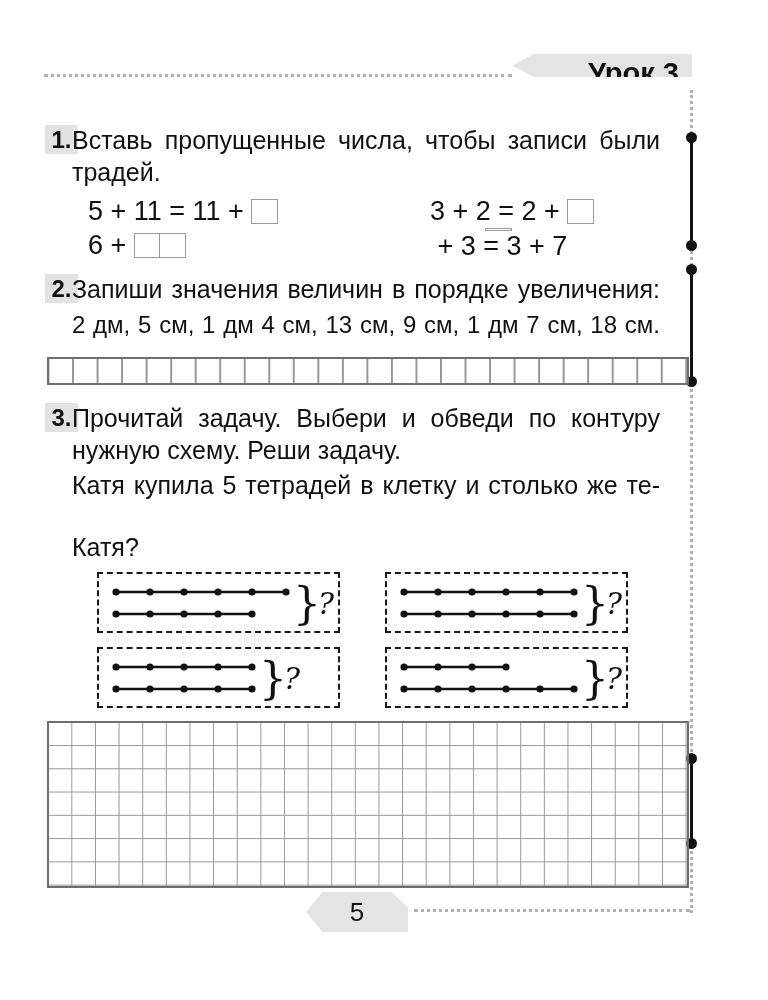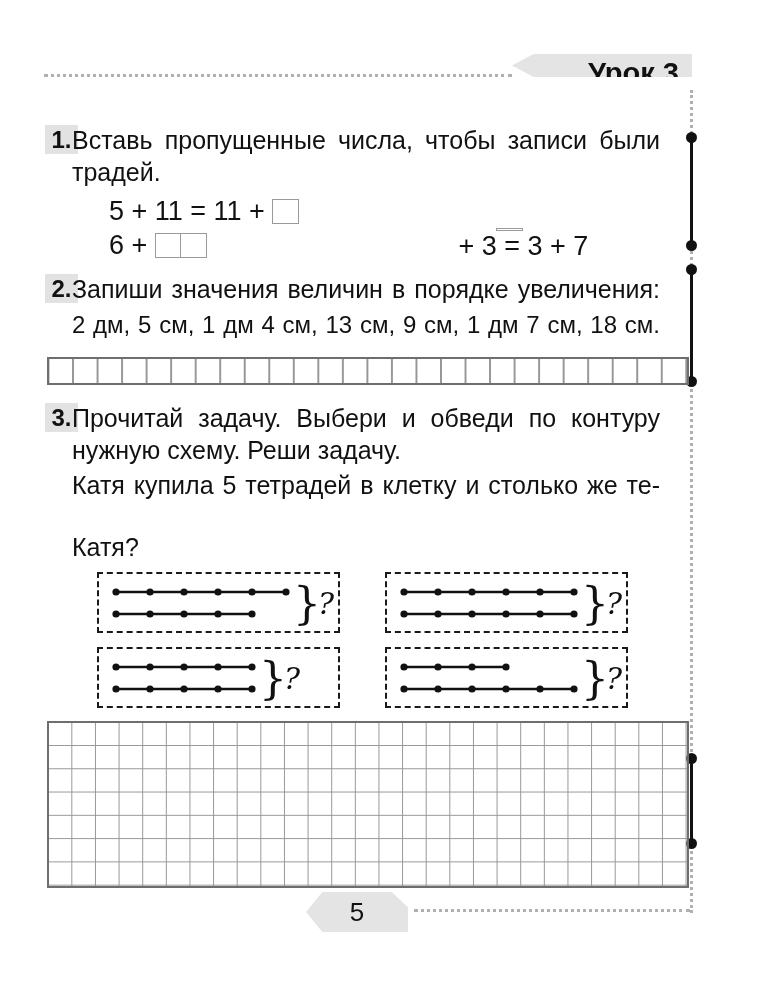--- a/index.html
+++ b/index.html
@@ -20,21 +20,21 @@
   .badge{position:absolute;left:45px;width:33px;height:29px;background:var(--badge-bg);
          font-weight:700;font-size:24px;line-height:29px;text-align:center;}
 
   
   .tline{position:absolute;left:72px;width:588px;font-size:25px;line-height:32px;white-space:nowrap;}
   .just{text-align:justify;text-align-last:justify;white-space:normal;}
   .vals{font-size:24px;}
 
   
   .eq{position:absolute;display:flex;align-items:center;height:34px;font-size:27px;}
-  .eq .eqtext{white-space:pre;margin-left:21px;}
+  .eq .eqtext{white-space:pre;}
   .eqbox{display:inline-block;width:25px;height:23px;border:1.5px solid var(--eqbox-border);background:#fff;}
   .eqbox.joined{margin-left:-1.5px;}
 
   
   .cellrow{position:absolute;left:47px;top:357px;width:642px;height:28px;box-sizing:border-box;
            border:2px solid var(--grid-border);
            background-image:linear-gradient(to right,var(--grid-line) 1.5px,transparent 1.5px);
            background-size:24.54px 100%;background-position:-1.5px 0;}
 
   
@@ -75,20 +75,24 @@
 
   <div class="marker" style="top:137px;height:109px;"></div>
   <div class="marker" style="top:269px;height:113px;"></div>
   <div class="marker" style="top:758px;height:86px;"></div>
 
   <div class="badge" style="top:125px;">1.</div>
   <div class="tline just" style="top:124px;">Вставь пропущенные числа, чтобы записи были</div>
   <div class="tline" style="top:156px;">традей.</div>
   <div class="eq" style="left:88px;top:194px;">
       <span class="eqtext">5 + 11 = 11 + </span>
+      <span class="eqbox"></span>
+    </div>
+  <div class="eq" style="left:430px;top:194px;">
+      <span class="eqtext">3 + 2 = 2 + </span>
       <span class="eqbox"></span>
     </div>
   <div class="eq" style="left:88px;top:228px;">
       <span class="eqtext">6 + </span>
       <span class="eqbox"></span>
       <span class="eqbox joined"></span>
     </div>
   <div class="eq" style="left:430px;top:228px;flex-direction:column;">
       <span class="eqbox"></span>
       <span class="eqtext"> + 3 = 3 + 7</span>

